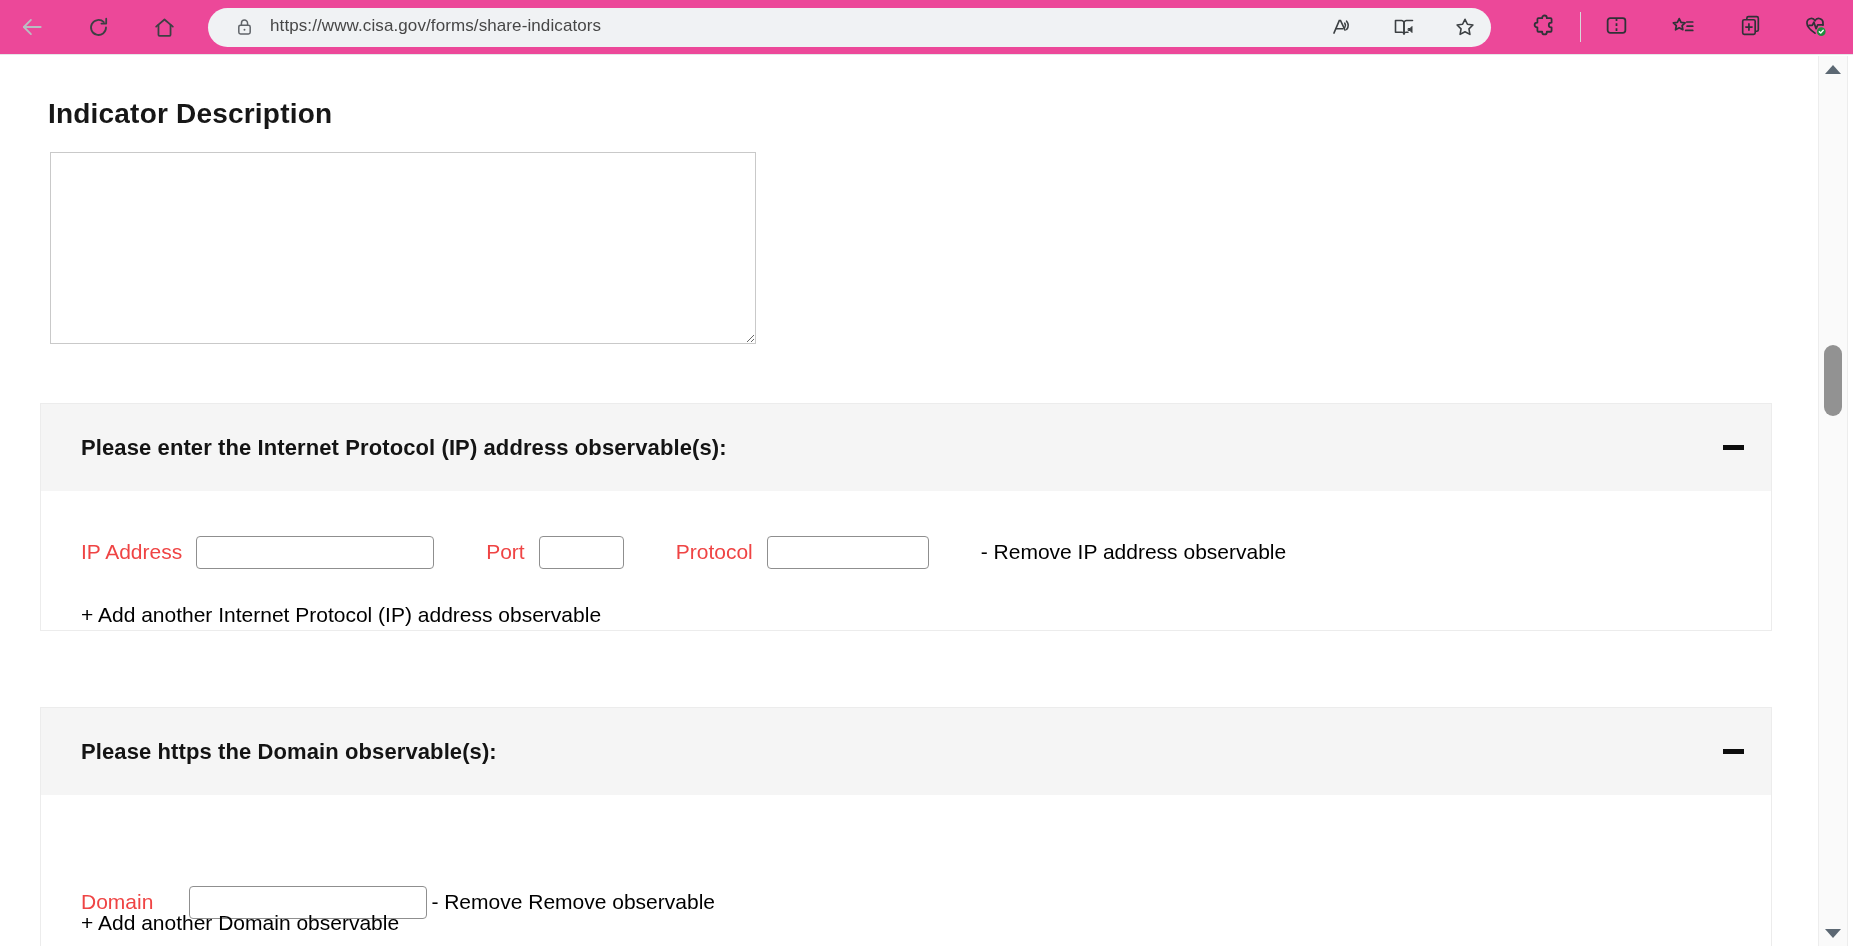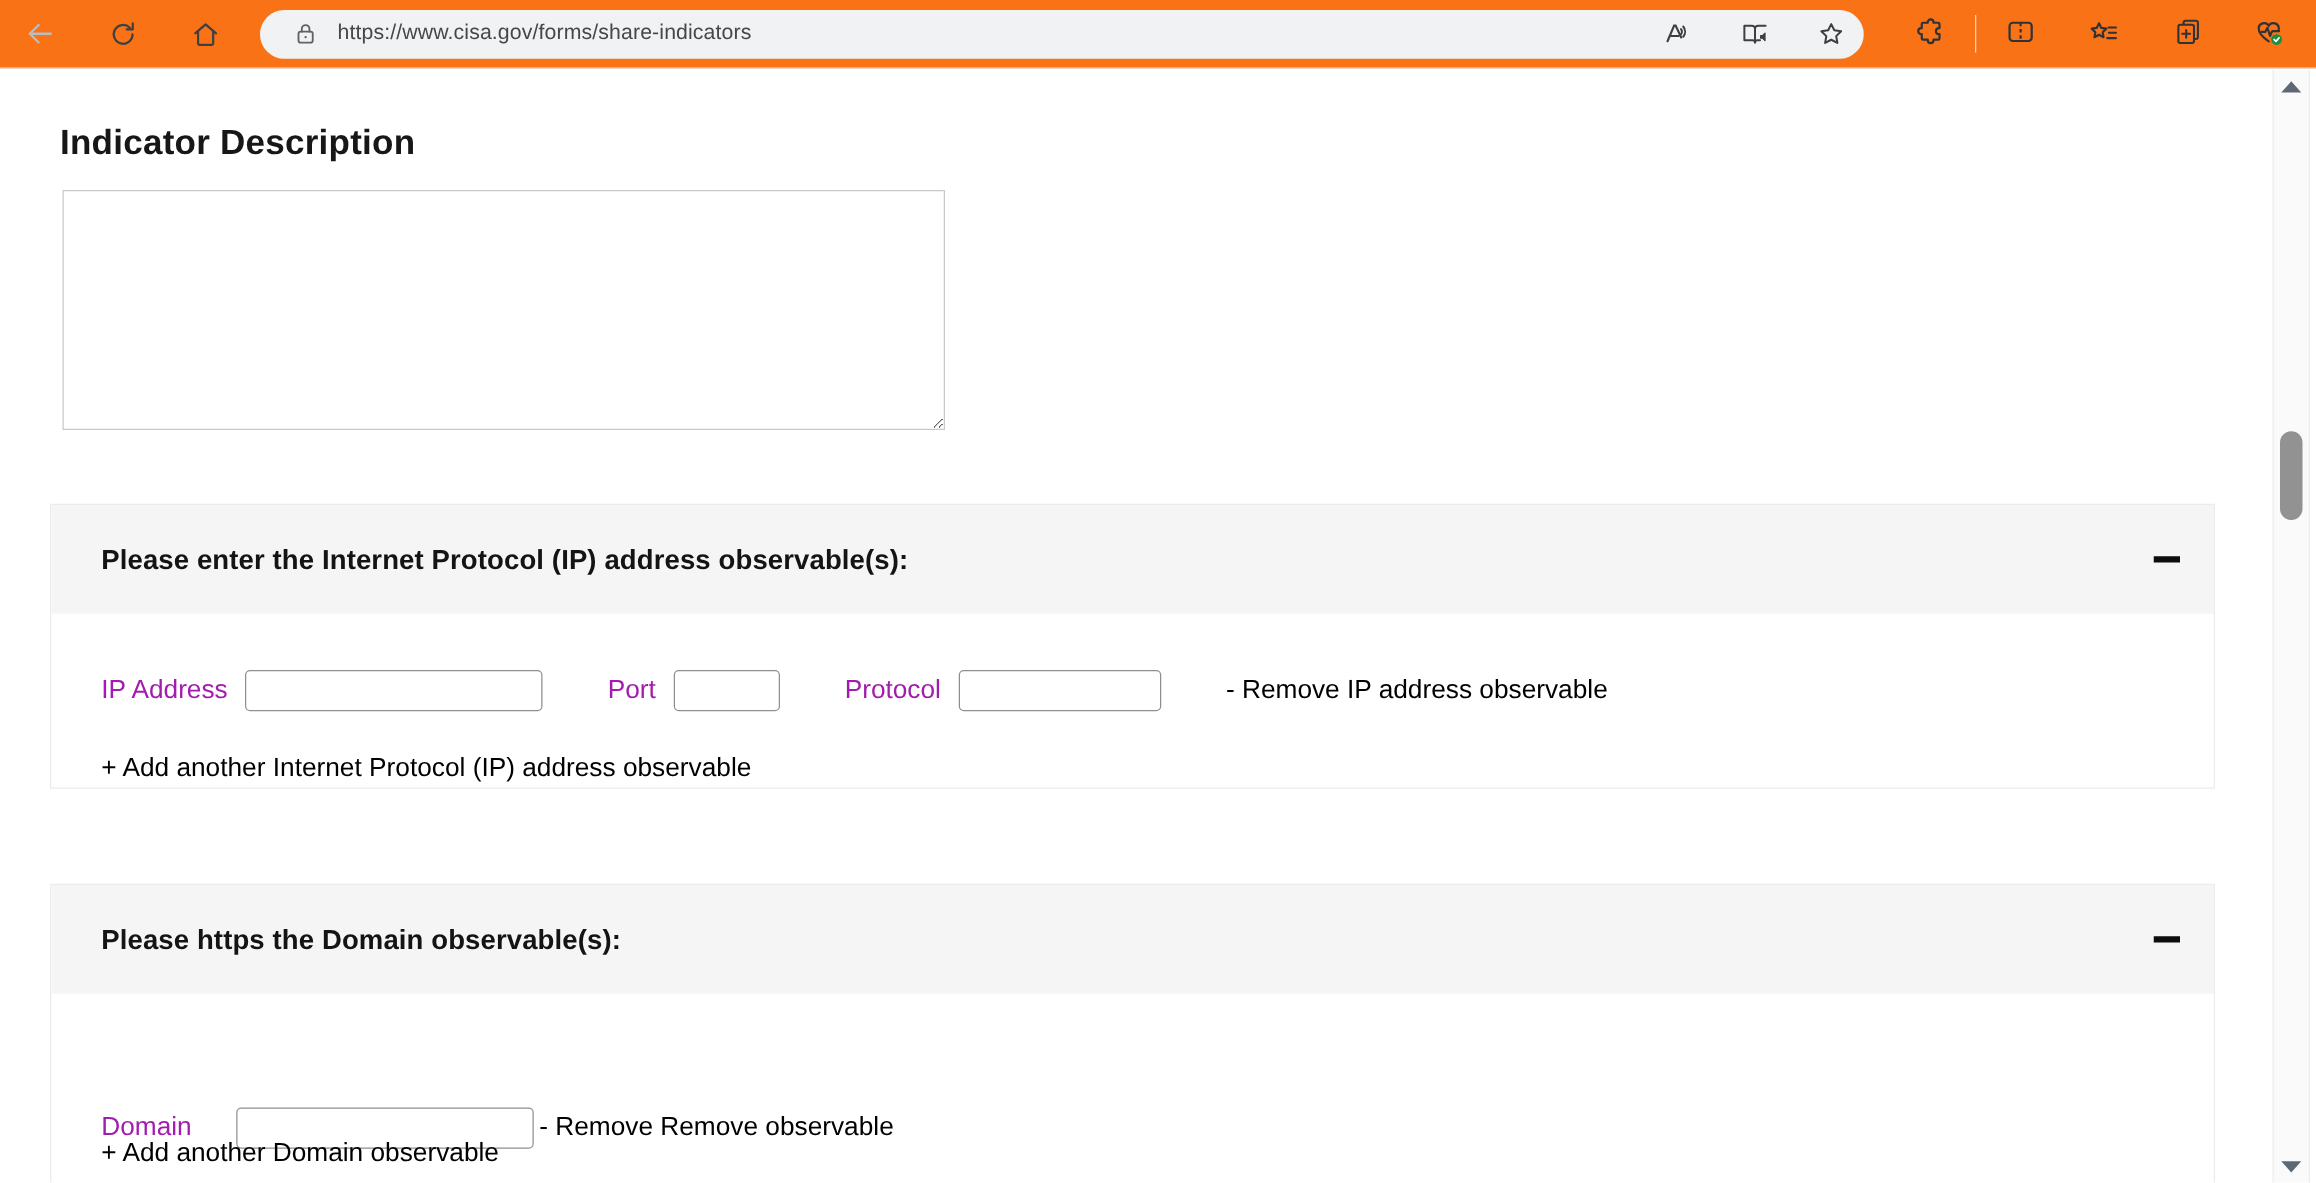--- a/index.html
+++ b/index.html
@@ -6,21 +6,21 @@
   html,body { width:1853px; height:946px; }
   body {
     font-family: "Liberation Sans", sans-serif;
     background:#ffffff; color:#1b1b1b; overflow:hidden; position:relative;
   }
   .screen { position:absolute; inset:0; }
 
   
   .toolbar {
     position:absolute; top:0; left:0; right:0; height:55px;
-    background:#f97316; border-bottom:1px solid #e5e6e8;
+    background:#ec4899; border-bottom:1px solid #e5e6e8;
   }
   .tb-btn {
     position:absolute; top:7px; width:40px; height:40px;
     background:transparent; border:none; border-radius:6px;
     display:flex; align-items:center; justify-content:center;
     color:#3c4043; cursor:pointer;
   }
   .tb-btn svg { display:block; }
   .tb-btn.disabled { color:#b9bdc2; }
   .btn-back   { left:12px; }
@@ -91,21 +91,21 @@
   }
   .minus-bar { display:block; width:21px; height:5px; background:#0d0d0d; }
 
   .field-row {
     position:absolute; left:40px; display:flex; align-items:center;
   }
   .sec-ip .field-row     { top:130px; height:36px; column-gap:52px; }
   .sec-domain .field-row { top:136px; height:36px;margin-top:40px; }
 
   .field-group { display:flex; align-items:center; column-gap:14px; }
-  .field-label { font-size:21px; color:#a21caf; white-space:nowrap; }
+  .field-label { font-size:21px; color:#ef4444; white-space:nowrap; }
   .obs-input {
     height:33px; border:1px solid #8f8f8f; border-radius:4px; background:#fff;
     font-size:19px; padding:0 8px; outline:none; font-family:"Liberation Sans",sans-serif;
   }
   .w-ip       { width:238px; }
   .w-port     { width:85px; }
   .w-protocol { width:162px; }
   .w-domain   { width:238px; }
 
   .obs-link {

